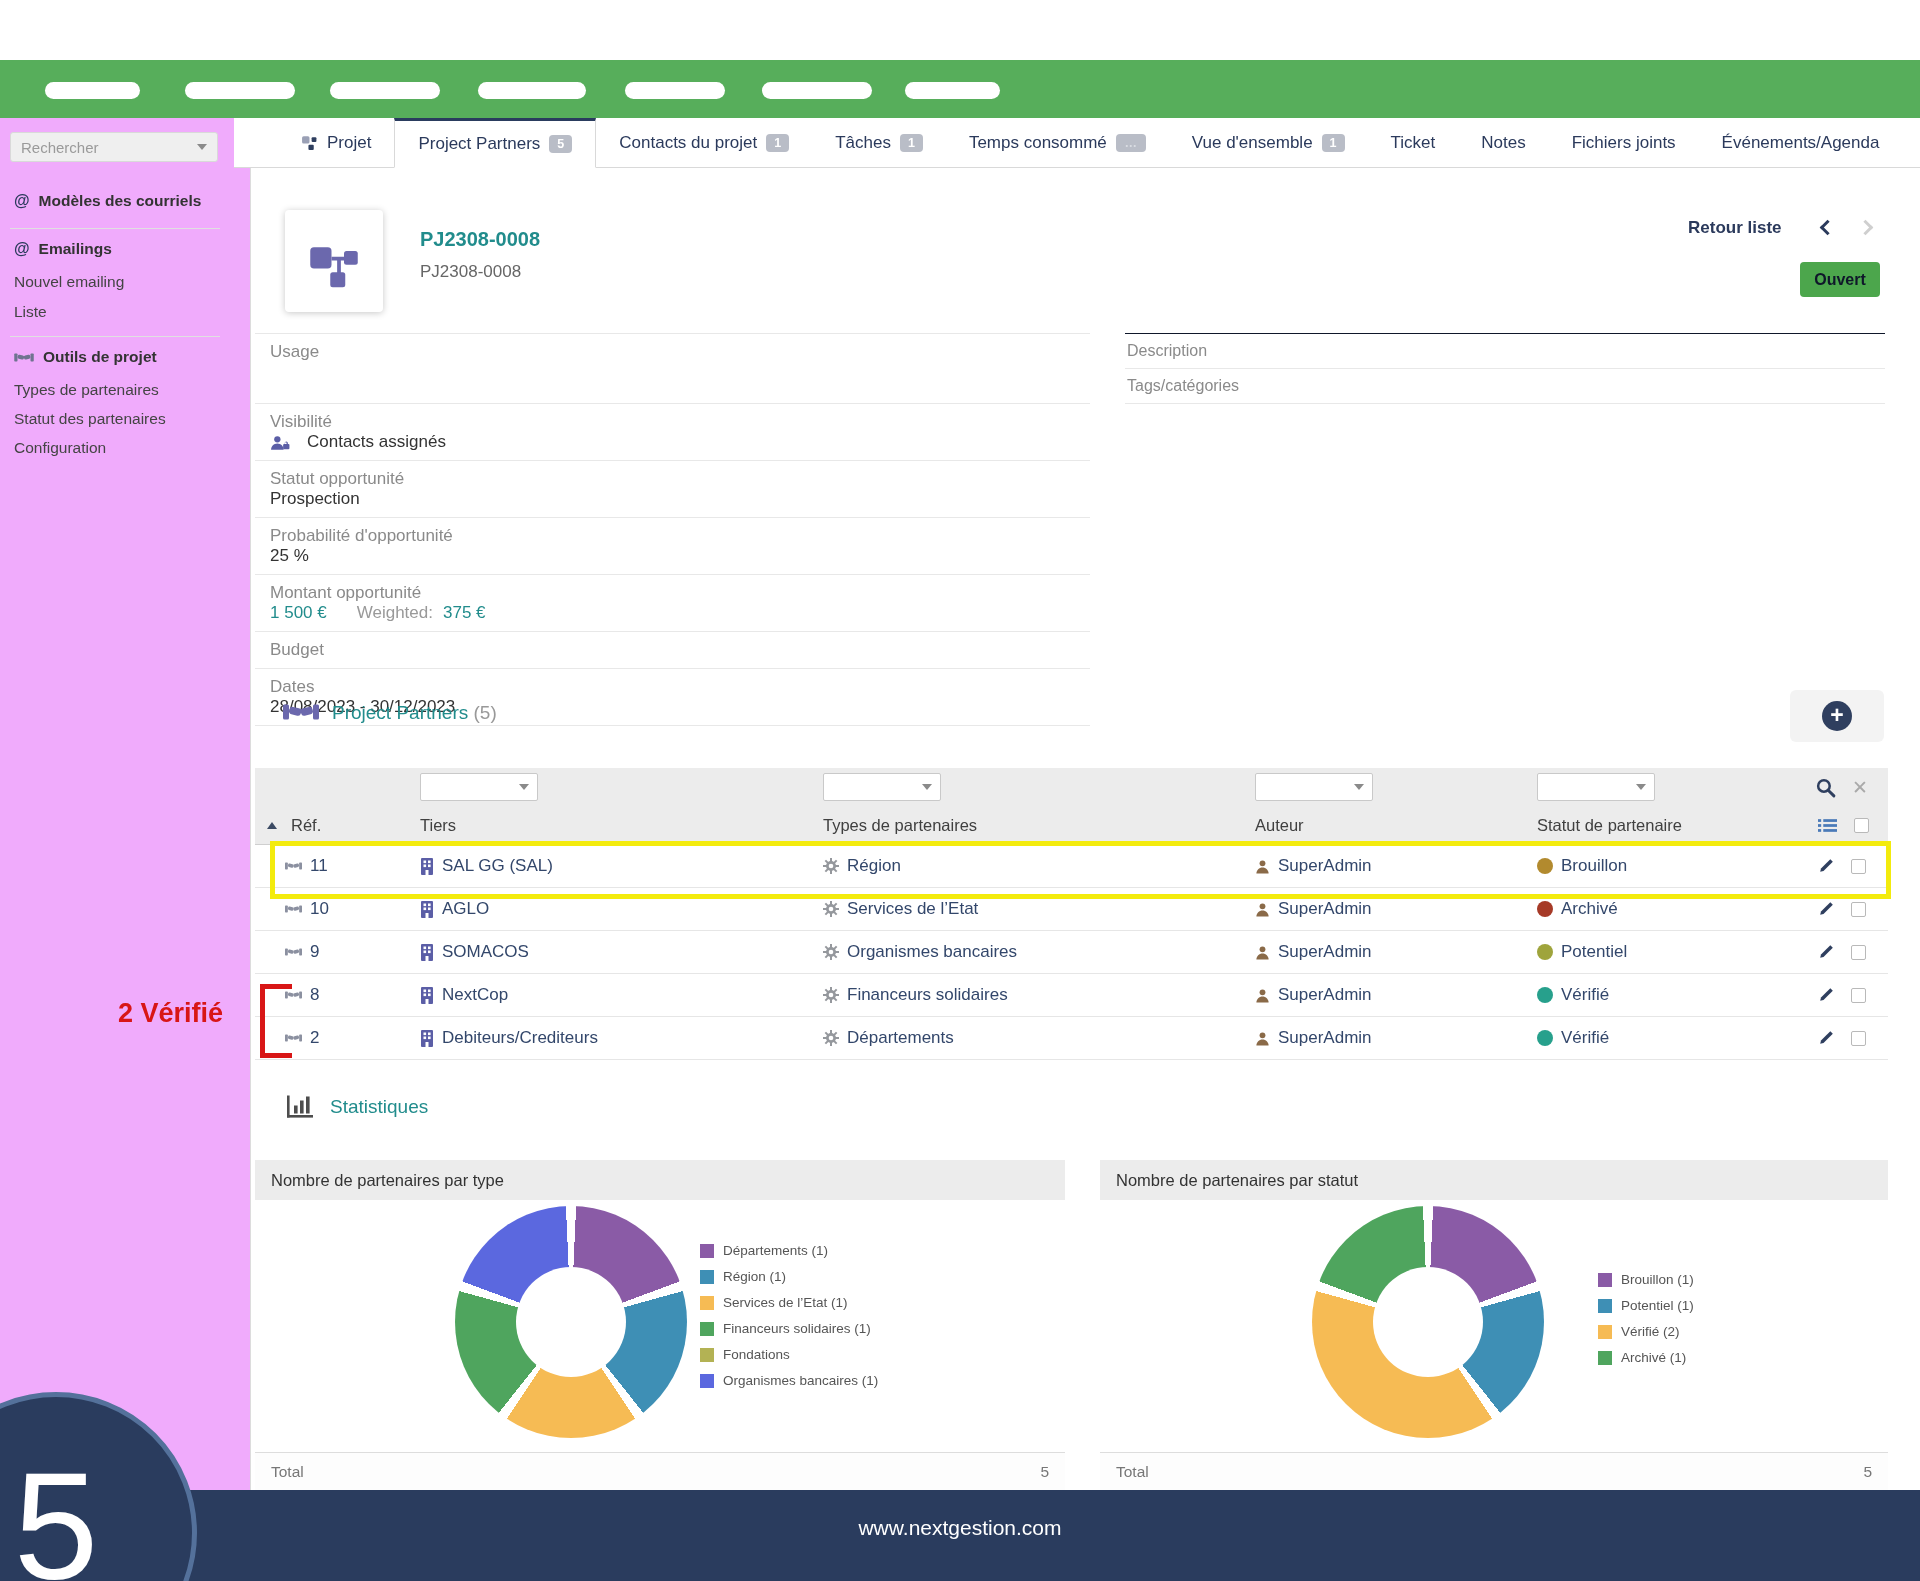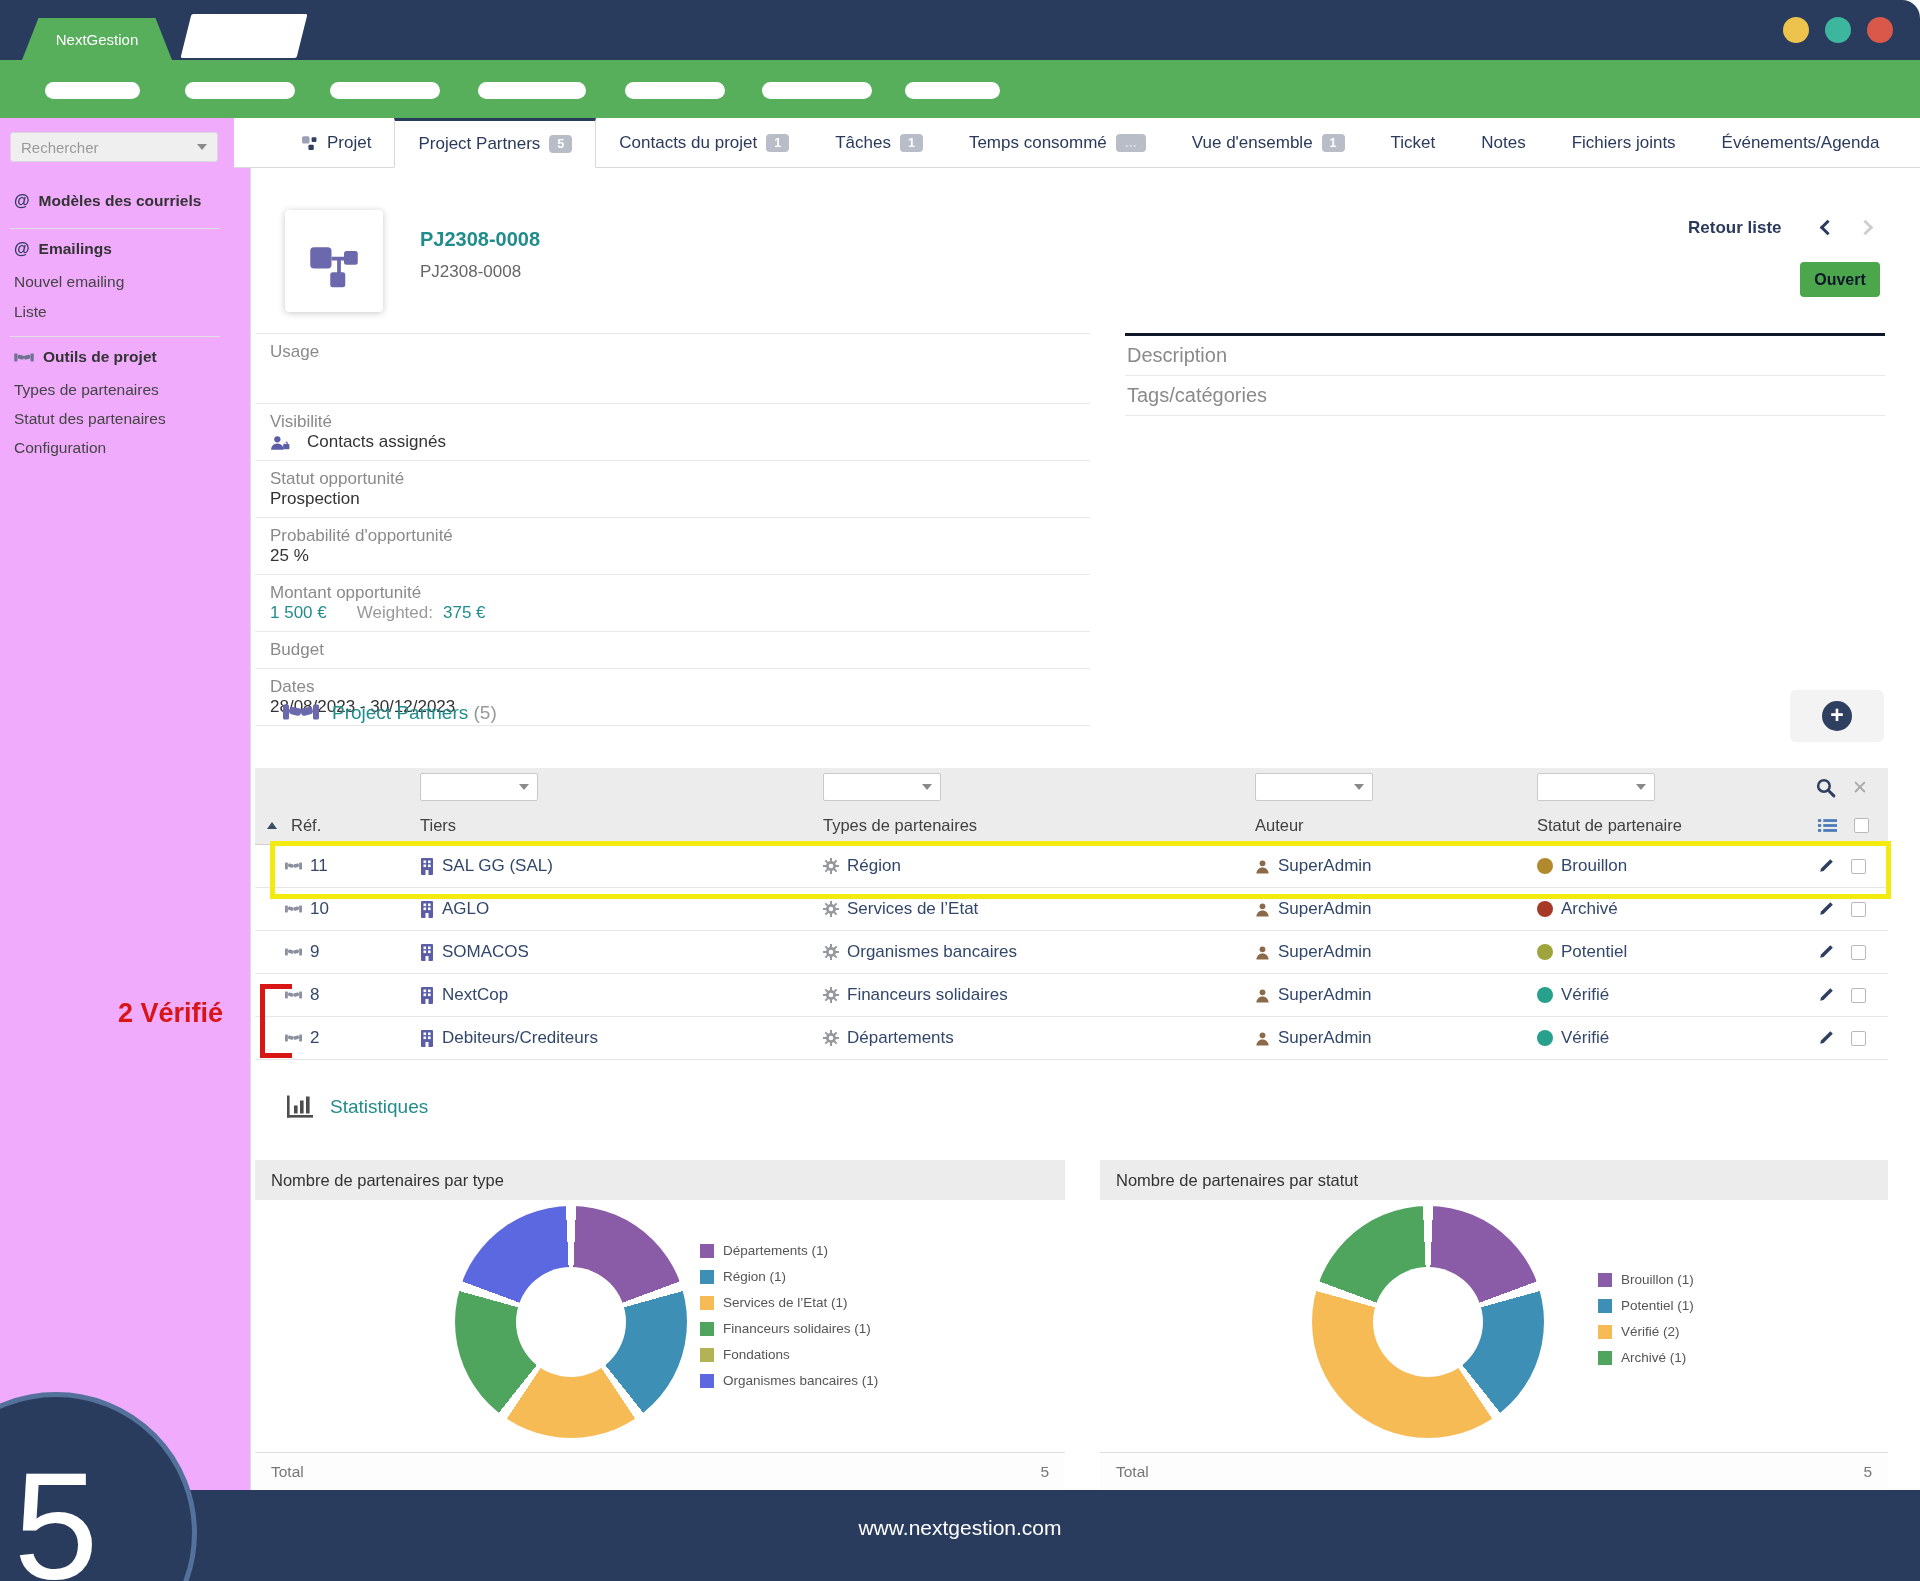--- a/index.html
+++ b/index.html
@@ -51,21 +51,21 @@
   .dvalue { color:#333; }
   .teal { color:#218c8c; }
   .grey { color:#999; }
   .cbline { display:flex; align-items:center; gap:9px; margin-bottom:6px; }
   .cb { width:16px; height:16px; border:1.5px solid #bcbcbc; border-radius:2px; background:#fff; position:relative; flex:none; }
   .cb.on { background:#cbcbcb; border-color:#cbcbcb; }
   .cb.on::after { content:"✓"; position:absolute; left:2px; top:-1px; color:#fff; font-size:12px; font-weight:bold; }
   .info { width:16px; height:16px; border-radius:50%; background:#b9bdc4; color:#fff; display:inline-flex; align-items:center; justify-content:center;
     font-size:11px; font-weight:bold; font-style:italic; flex:none; }
   .info::after { content:"i"; }
-  .rtable { position:absolute; left:1125px; top:333px; width:760px; border-top:3px solid #0f172a; font-size:20px; }
+  .rtable { position:absolute; left:1125px; top:333px; width:760px; border-top:1px solid #0f172a; font-size:16px; }
   .rrow { border-bottom:1px solid #e8e8e8; padding:8px 0 8px 2px; color:#8a8a8a; }
 
   
   .sec-title { position:absolute; font-size:19px; color:#218c8c; }
   .sec-title .cnt { color:#999; }
   .add-btn { position:absolute; left:1790px; top:690px; width:94px; height:52px; background:#f3f3f3; border-radius:6px;
     display:flex; align-items:center; justify-content:center; cursor:pointer; }
   .plus-circle { width:30px; height:30px; border-radius:50%; background:#2f3f5f; color:#fff; display:flex; align-items:center; justify-content:center;
     font-size:23px; font-weight:bold; }
   .plus-circle::after { content:"+"; margin-top:-2px; }
@@ -111,29 +111,20 @@
   .page-badge { position:absolute; left:-85px; top:1392px; width:282px; height:282px; border-radius:50%; background:#2a3c5e;
     border:5px solid #54719b; z-index:10; display:flex; align-items:center; justify-content:center; }
   .page-badge span { color:#fff; font-size:152px; margin-top:-14px; }
   svg { display:block; }
 </style>
 </head>
 <body>
 
 <div class="page">
 
-  <div class="topbar">
-    <div class="brand-tab">
-      <span>NextGestion</span>
-    </div>
-    <div class="blank-tab"></div>
-    <div class="win-dot" style="right:111px;background:#edc24d"></div>
-    <div class="win-dot" style="right:69px;background:#3cb69c"></div>
-    <div class="win-dot" style="right:27px;background:#d9584a"></div>
-  </div>
 
   <div class="menubar">
     <div class="pill" style="left:45px;width:95px"></div>
     <div class="pill" style="left:185px;width:110px"></div>
     <div class="pill" style="left:330px;width:110px"></div>
     <div class="pill" style="left:478px;width:108px"></div>
     <div class="pill" style="left:625px;width:100px"></div>
     <div class="pill" style="left:762px;width:110px"></div>
     <div class="pill" style="left:905px;width:95px"></div>
   </div>

